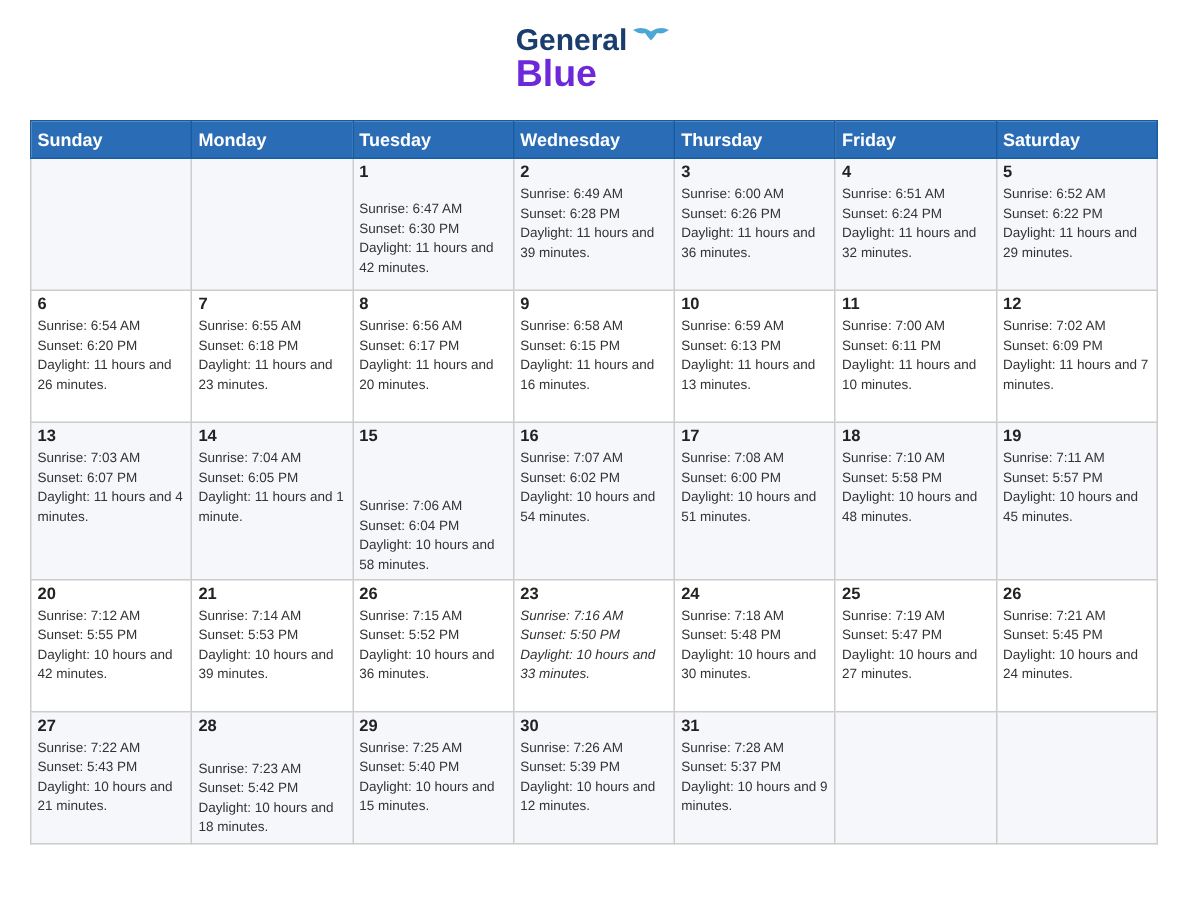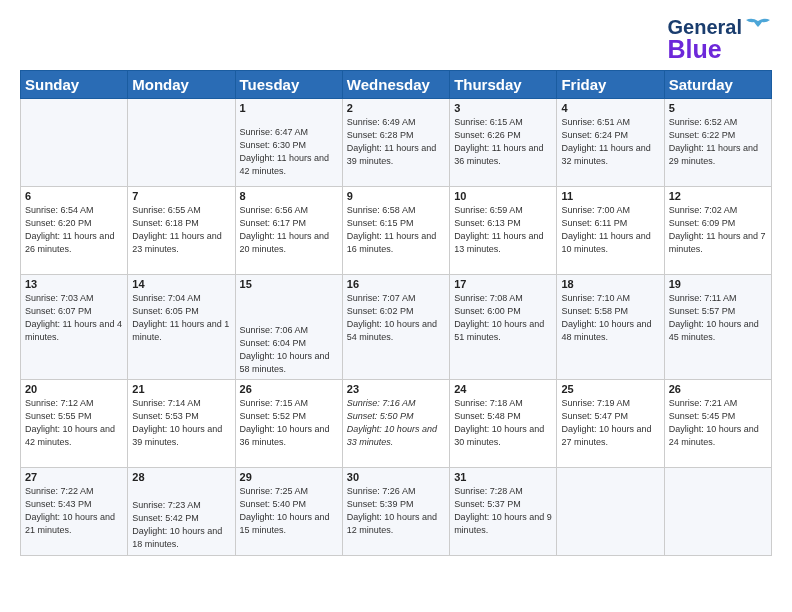--- a/index.html
+++ b/index.html
@@ -11,23 +11,23 @@
       overflow: hidden;
     }
     .page {
       width: 792px;
       height: 612px;
       padding: 16px 20px 10px 20px;
       background: #fff;
     }
     .header {
       display: flex;
-      justify-content: flex-end;
+      justify-content: center;
       align-items: flex-start;
-      margin-bottom: 6px;
+      margin-bottom: 16px;
     }
     .logo {
       display: flex;
       flex-direction: column;
       align-items: flex-start;
     }
     .title-block {
       text-align: right;
     }
     .month-title {
@@ -40,21 +40,21 @@
       color: #444;
     }
     table {
       width: 100%;
       border-collapse: collapse;
       table-layout: fixed;
     }
     thead tr th {
       background: #2a6cb5;
       color: #fff;
-      font-size: 15px;
+      font-size: 12px;
       font-weight: bold;
       padding: 5px 4px;
       text-align: left;
       border: 1px solid #1a5ca0;
     }
     tbody tr td {
       vertical-align: top;
       border: 1px solid #ccc;
       padding: 3px 4px;
       font-size: 9.5px;
@@ -122,21 +122,21 @@
 Daylight: 11 hours and 42 minutes.</div>
           </td>
           <td>
             <span class="day-num">2</span>
             <div class="day-info" style="white-space: pre-line;">Sunrise: 6:49 AM
 Sunset: 6:28 PM
 Daylight: 11 hours and 39 minutes.</div>
           </td>
           <td>
             <span class="day-num">3</span>
-            <div class="day-info" style="white-space: pre-line;">Sunrise: 6:15 AM
+            <div class="day-info" style="white-space: pre-line;">Sunrise: 6:00 AM
 Sunset: 6:26 PM
 Daylight: 11 hours and 36 minutes.</div>
           </td>
           <td>
             <span class="day-num">4</span>
             <div class="day-info" style="white-space: pre-line;">Sunrise: 6:51 AM
 Sunset: 6:24 PM
 Daylight: 11 hours and 32 minutes.</div>
           </td>
           <td>

